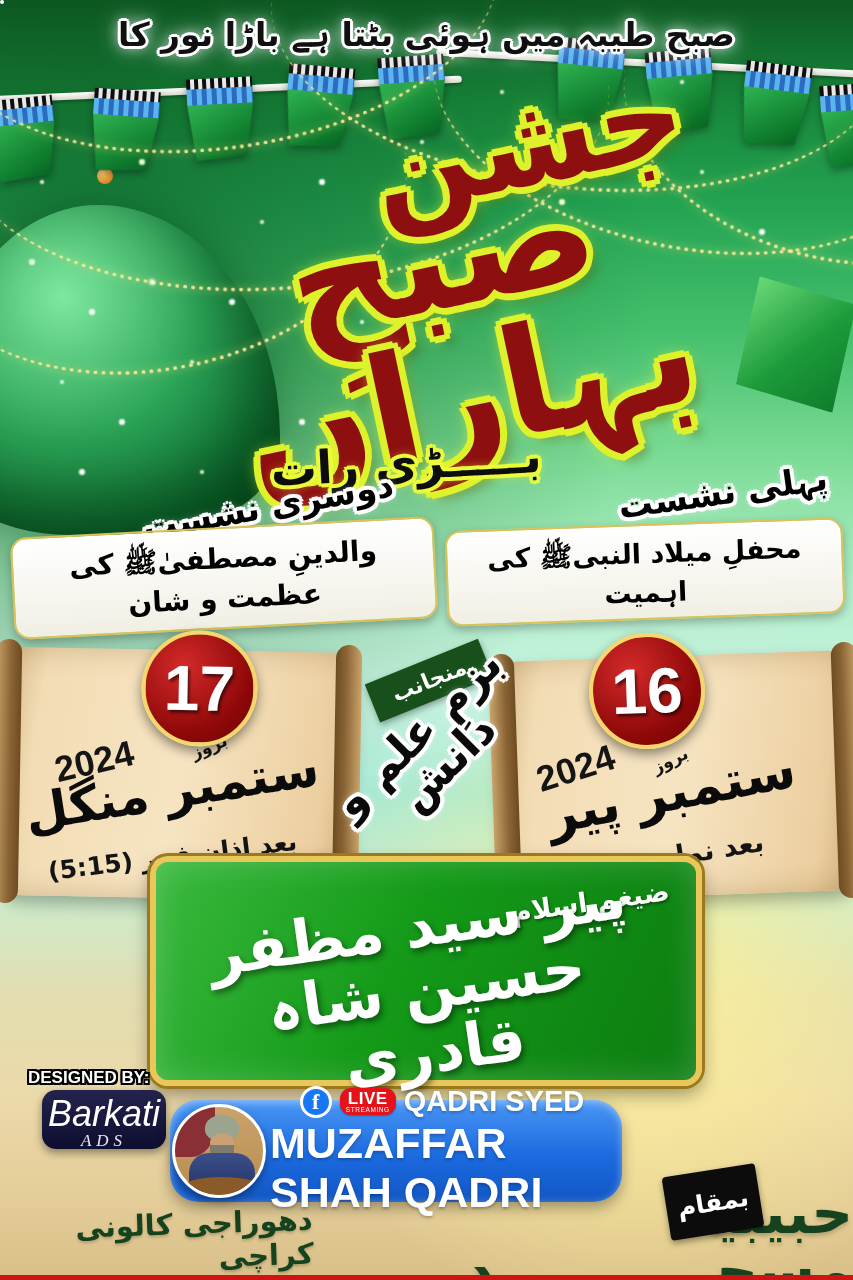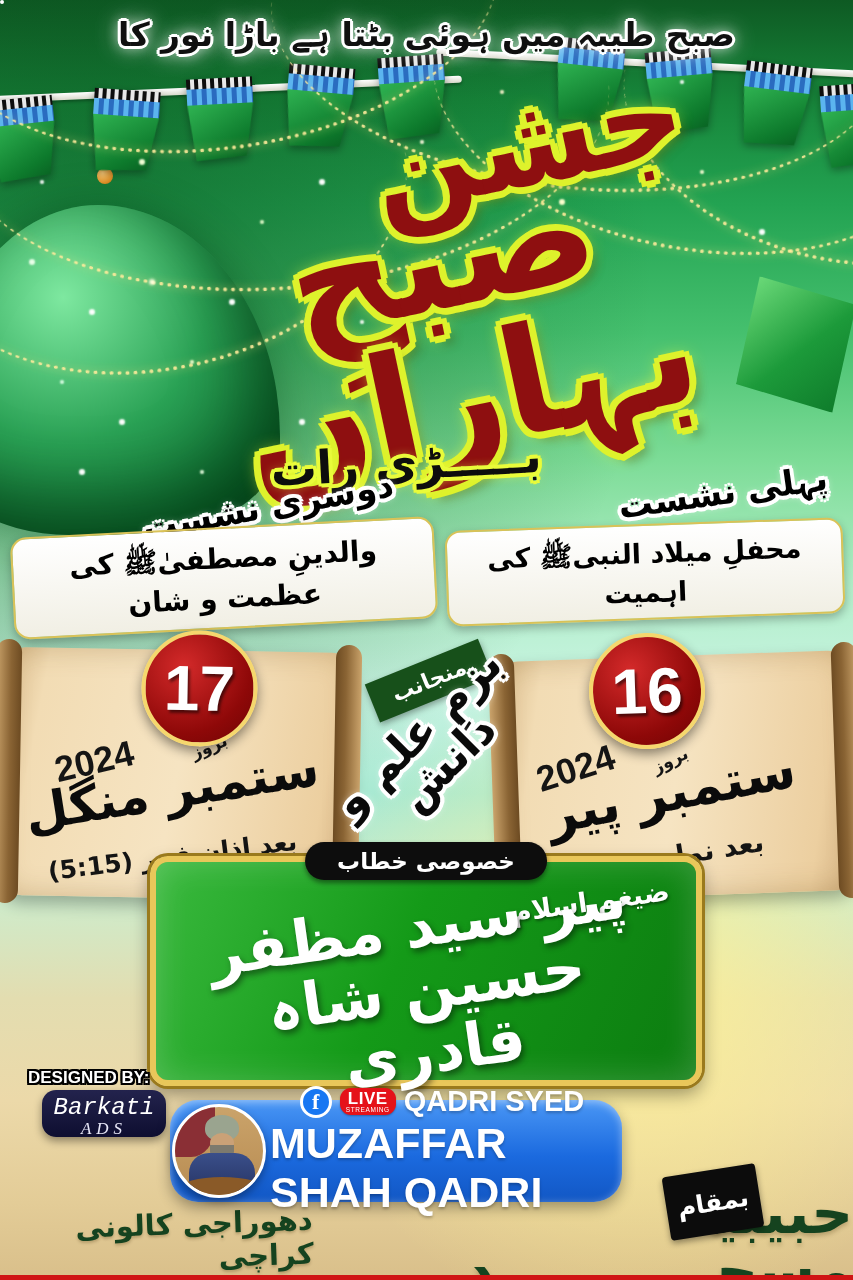--- a/index.html
+++ b/index.html
@@ -162,21 +162,21 @@
     display:flex;align-items:center;justify-content:center;transform:rotate(-8deg);
     font-size:60px;font-weight:bold;color:#fff;line-height:1.05;text-shadow:2px 4px 6px rgba(0,0,0,.45);}
 
   
   .designed-label{position:absolute;left:28px;top:1068px;z-index:6;
     font-family:"Liberation Sans",sans-serif;font-size:17px;font-weight:bold;color:#fff;
     text-shadow:-2px -2px 0 #000,2px -2px 0 #000,-2px 2px 0 #000,2px 2px 0 #000,0 2px 0 #000,0 -2px 0 #000,2px 0 0 #000,-2px 0 0 #000;}
   .barkati-box{position:absolute;left:42px;top:1090px;width:124px;z-index:6;text-align:center;
     background:linear-gradient(180deg,#23234d,#0e0e30);border-radius:14px;padding:6px 6px 0;
     box-shadow:0 4px 8px rgba(0,0,0,.4);}
-  .barkati-name{font-family:Liberation Mono, monospace;font-style:italic;font-size:24px;color:#fff;line-height:1;}
+  .barkati-name{font-family:Liberation Sans, sans-serif;font-style:italic;font-size:36px;color:#fff;line-height:1;}
   .barkati-sub{font-family:"Liberation Serif",serif;font-style:italic;font-size:17px;color:#e8e8f8;letter-spacing:5px;line-height:1;}
   .barkati-phone{display:block;background:#fff;border:2px solid #0e0e30;border-radius:14px;
     font-family:"Liberation Sans",sans-serif;font-size:19px;font-weight:bold;color:#000;
     padding:2px 2px;margin:6px -4px -12px;box-shadow:0 2px 4px rgba(0,0,0,.35);}
 
   .fb-banner{position:absolute;left:170px;top:1100px;width:452px;height:102px;z-index:6;border-radius:28px;
     background:linear-gradient(180deg,#4a97f5 0%,#1b6adf 55%,#1257c4 100%);
     box-shadow:0 6px 14px rgba(0,0,0,.32), inset 0 2px 8px rgba(255,255,255,.45);}
   .fb-content{position:absolute;left:100px;right:8px;top:6px;bottom:6px;display:flex;flex-direction:column;
     align-items:center;justify-content:center;gap:1px;}
@@ -313,21 +313,20 @@
     <div class="scroll-year sl-year">2024</div>
     <div class="scroll-broz sl-broz">بروز</div>
     <div class="scroll-month sl-month">ستمبر منگل</div>
     <div class="scroll-time sl-time">بعد اذانِ فجر (5:15)</div>
   </div>
 
   <div class="org-badge">منجانب</div>
   <div class="org-name outline-white">بزمِ علم و دانش</div>
 
   <div class="special">
-    <div class="special-pill">خصوصی خطاب</div>
     <div class="honorific">ضیغمِ اسلام</div>
     <div class="speaker-name">پیر سید مظفر حسین شاہ قادری</div>
   </div>
 
   <div class="designed-label">DESIGNED BY:</div>
   <div class="barkati-box">
     <div class="barkati-name">Barkati</div>
     <div class="barkati-sub">ADS</div>
   </div>
 

